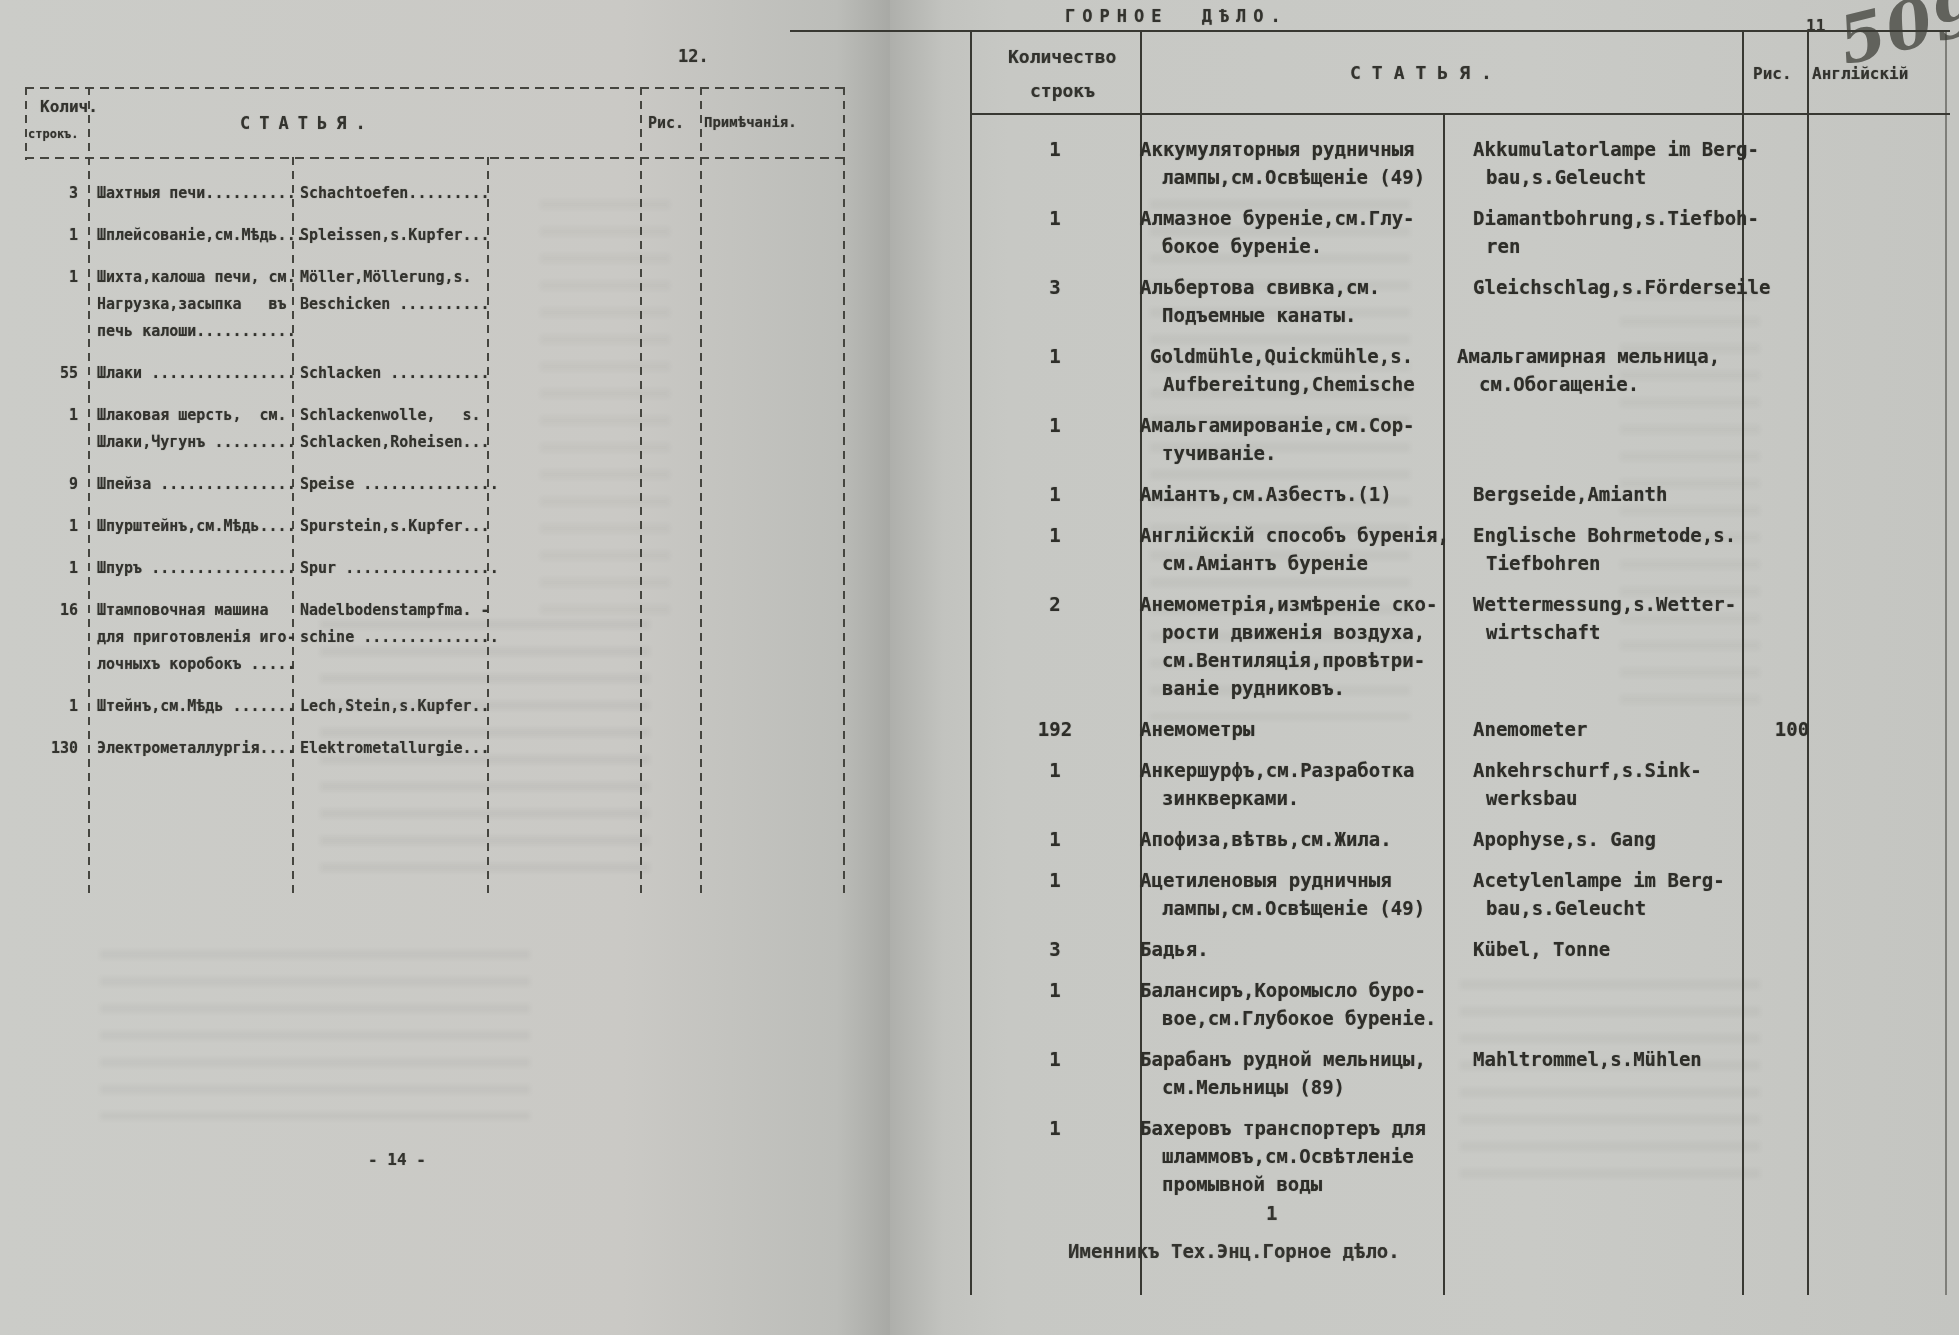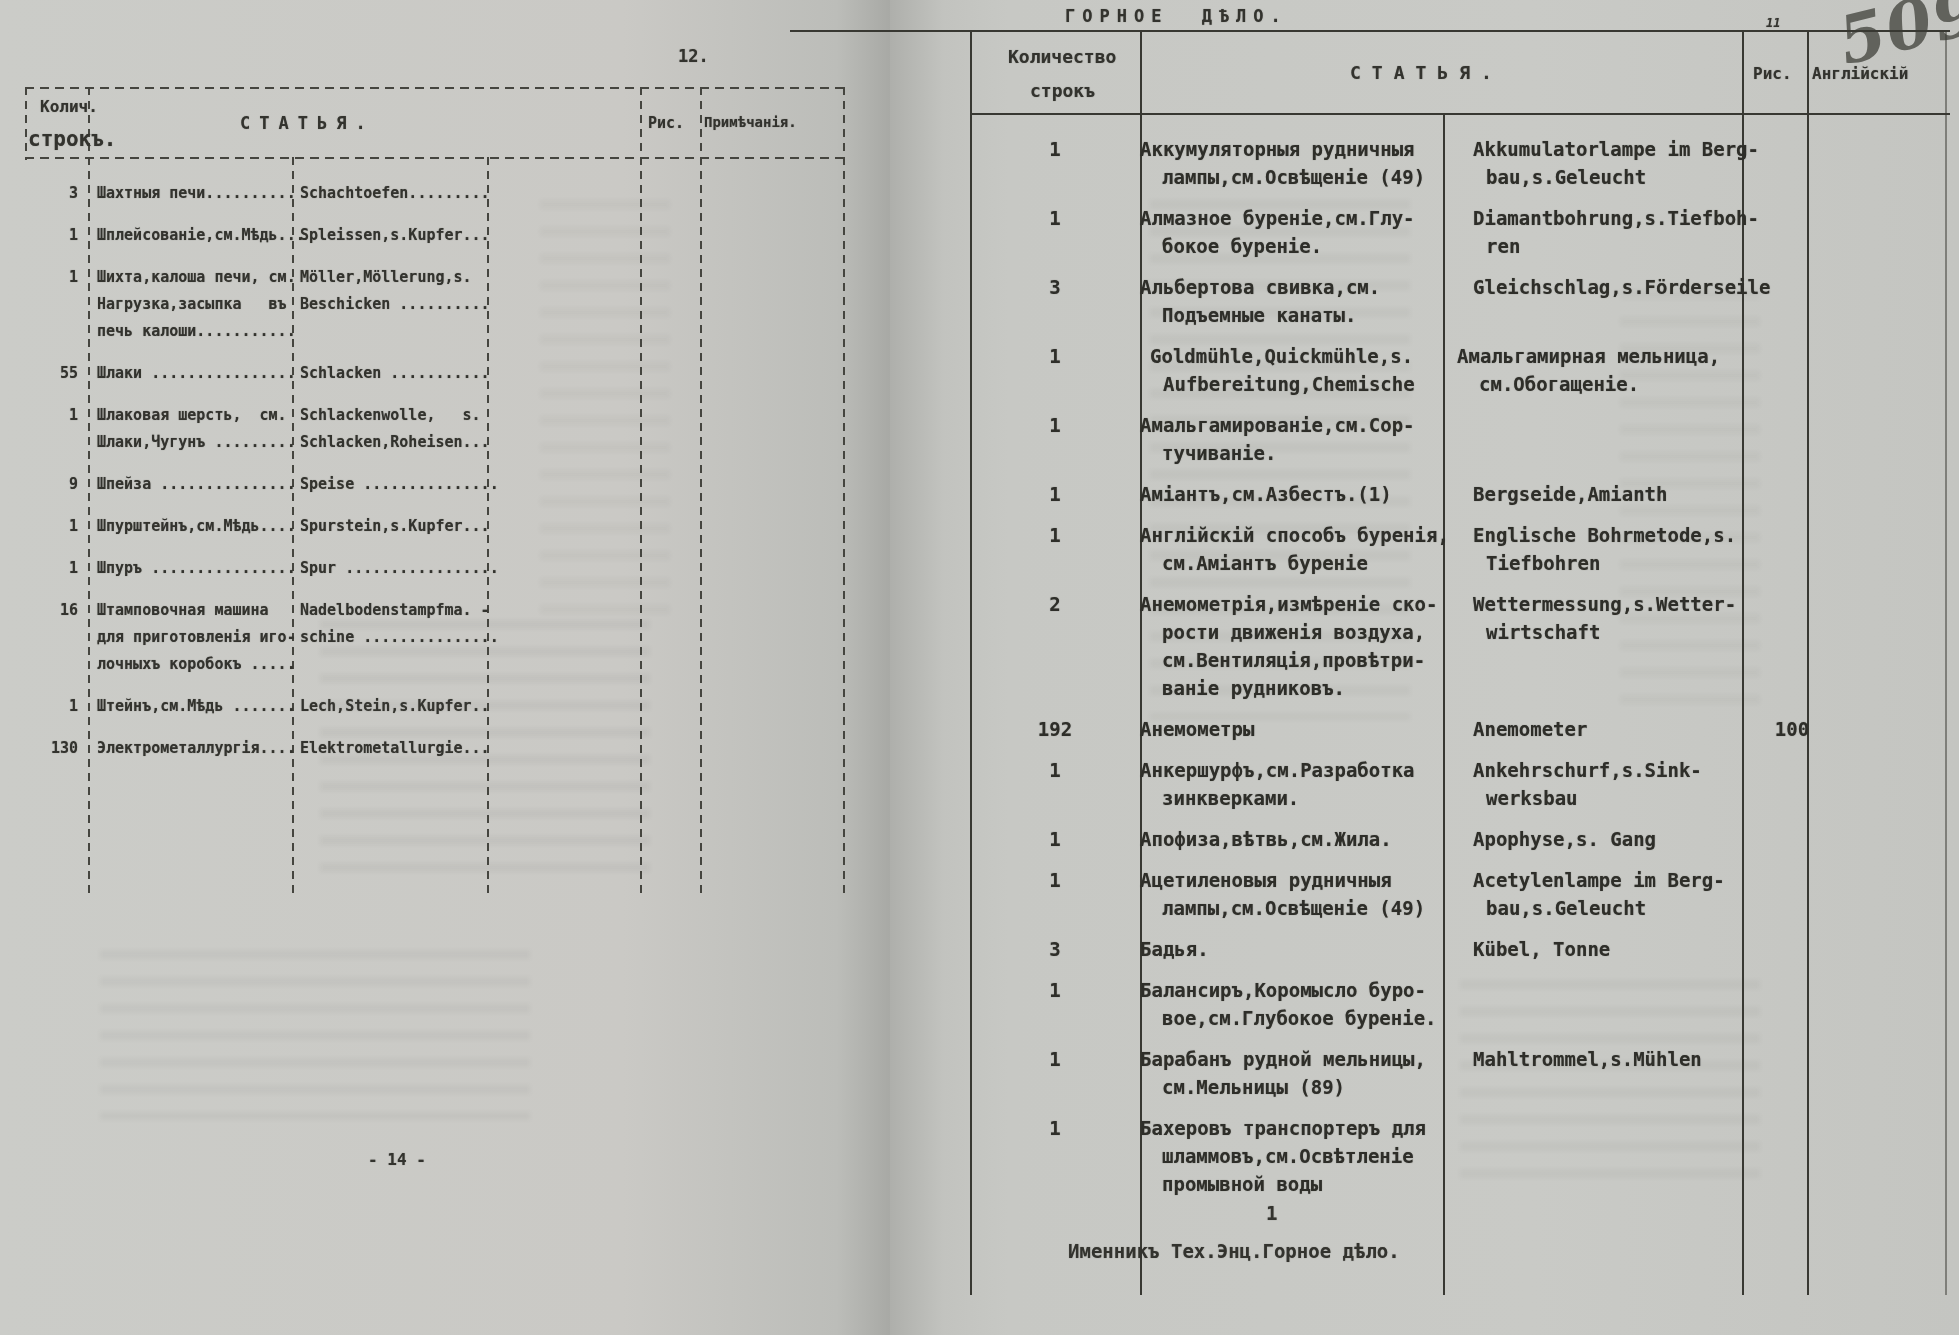--- a/index.html
+++ b/index.html
@@ -58,21 +58,21 @@
     <div class="dash-h" style="left:25px;top:157px;width:818px;"></div>
     <div class="dash-v" style="left:25px;top:87px;height:73px;"></div>
     <div class="dash-v" style="left:88px;top:87px;height:806px;"></div>
     <div class="dash-v" style="left:292px;top:157px;height:736px;"></div>
     <div class="dash-v" style="left:487px;top:157px;height:736px;"></div>
     <div class="dash-v" style="left:640px;top:87px;height:806px;"></div>
     <div class="dash-v" style="left:700px;top:87px;height:806px;"></div>
     <div class="dash-v" style="left:843px;top:87px;height:806px;"></div>
 
     <div class="t" style="left:28px;top:97px;font-size:16px;padding-left:12px;">Колич.</div>
-    <div class="t" style="left:28px;top:127px;font-size:21px;">строкъ.</div>
+    <div class="t" style="left:28px;top:127px;font-size:12px;">строкъ.</div>
     <div class="t" style="left:240px;top:113px;font-size:17px;letter-spacing:9px;">СТАТЬЯ.</div>
     <div class="t" style="left:648px;top:114px;font-size:15px;">Рис.</div>
     <div class="t" style="left:704px;top:114px;font-size:14px;">Примѣчанія.</div>
 
     <div class="rows lp-rows" id="lp-rows">
         <div class="row">
     <div class="cell count">3</div>
     <div class="cell ru">
             <div class="line">Шахтныя печи..........</div>
           </div>
@@ -188,21 +188,21 @@
   </div>
 
   <div class="streak" style="left:901px;top:150px;width:3px;height:740px;background:#55554f;opacity:.7;filter:blur(.5px);"></div>
   <div class="streak" style="left:916px;top:150px;width:5px;height:270px;background:#4c4c46;opacity:.6;filter:blur(.5px);"></div>
   <div class="streak" style="left:913px;top:590px;width:10px;height:690px;background:#2e2e2a;opacity:.9;filter:blur(.6px);"></div>
   <div class="streak" style="left:927px;top:300px;width:3px;height:310px;background:#6a6a64;opacity:.5;"></div>
 
   <div class="page rp">
 
     <div class="t" style="left:175px;top:6px;font-size:17px;letter-spacing:7px;word-spacing:16px;">ГОРНОЕ ДѢЛО.</div>
-    <div class="t" style="left:876px;top:16px;font-size:12px;font-style:italic;">11</div>
+    <div class="t" style="left:916px;top:16px;font-size:16px;">11</div>
     <div class="hand" style="left:948px;top:-14px;font-size:66px;">509</div>
 
     <div class="rule-h" style="left:-100px;top:30px;width:1160px;"></div>
     <div class="rule-h" style="left:80px;top:113px;width:980px;"></div>
     <div class="rule-v" style="left:80px;top:30px;height:1265px;"></div>
     <div class="rule-v" style="left:250px;top:30px;height:1265px;"></div>
     <div class="rule-v" style="left:553px;top:113px;height:1182px;"></div>
     <div class="rule-v" style="left:852px;top:30px;height:1265px;"></div>
     <div class="rule-v" style="left:917px;top:30px;height:1265px;"></div>
     <div class="rule-v" style="left:1055px;top:30px;height:1265px;opacity:.5;"></div>

